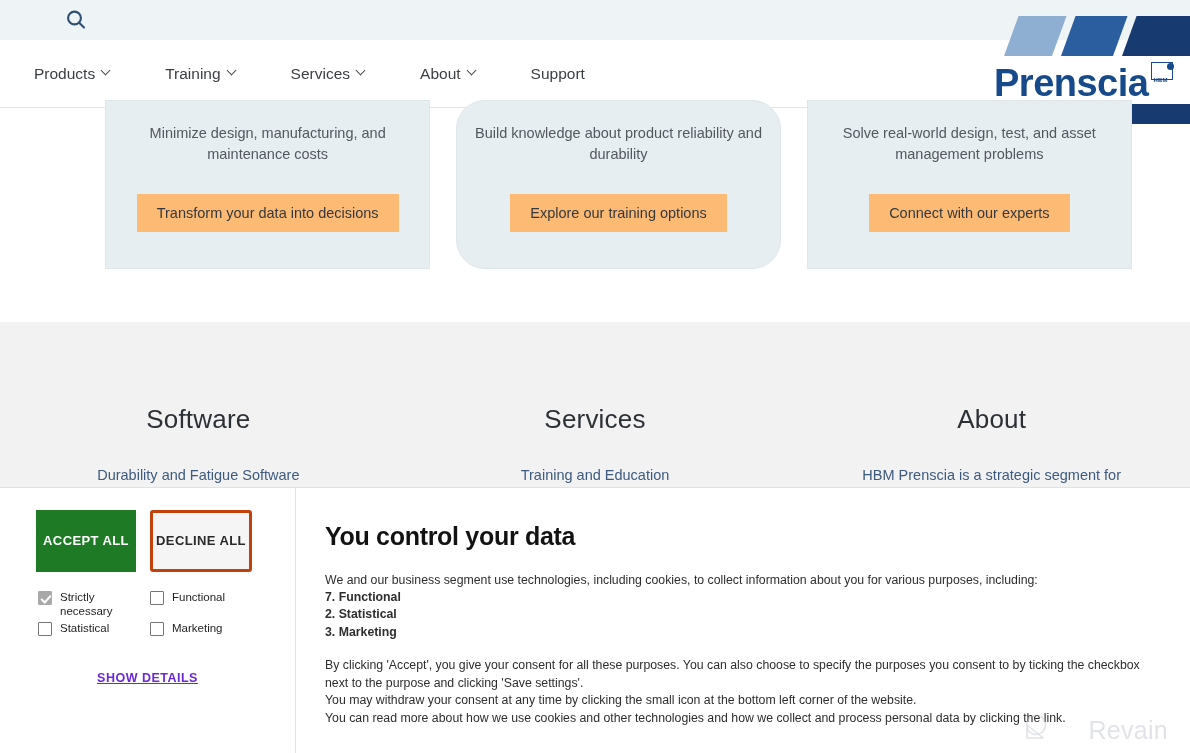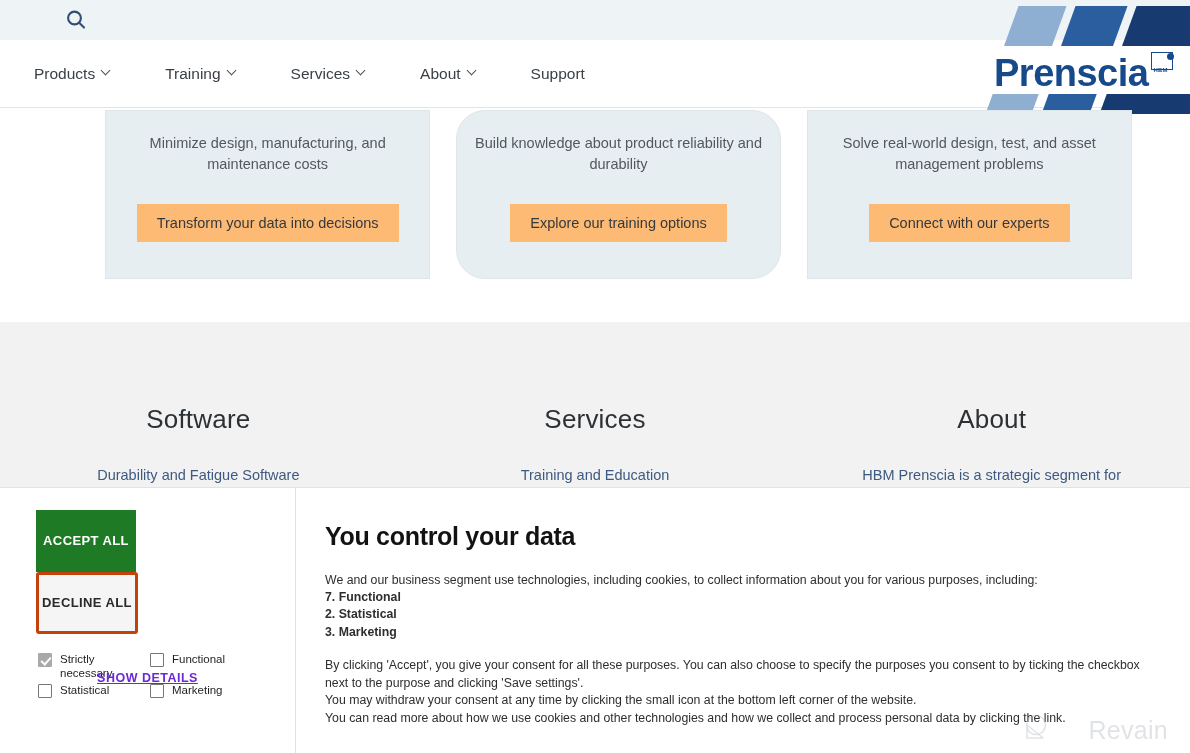--- a/index.html
+++ b/index.html
@@ -62,21 +62,21 @@
     left: 0; top: 0;
     width: 6px; height: 6px;
     border-right: 1.4px solid #4a5056;
     border-bottom: 1.4px solid #4a5056;
     transform: rotate(45deg);
   }
 
   
   .logo-block {
     position: absolute;
-    top: 6px; right: 0;
+    top: 16px; right: 0;
     width: 218px; height: 108px;
     overflow: hidden;
   }
   .stripe {
     position: absolute;
     transform: skewX(-20deg);
   }
   
   .stripe-t1 { left: 40px;  top: -4px; width: 48px;  height: 44px; background: #8eaed2; }
   .stripe-t2 { left: 97px;  top: -4px; width: 52px;  height: 44px; background: #2a5e9e; }
@@ -121,21 +121,21 @@
   .hbm-mark .hbm-label {
     position: absolute; left: 2px; bottom: 1px;
     font-size: 6px; font-weight: 700; color: #174a8b;
     letter-spacing: 0.2px;
     font-family: "Liberation Sans", sans-serif;
   }
 
   
   .cards {
     position: absolute;
-    top: 110px; left: 58px;
+    top: 100px; left: 58px;
     width: 1074px; height: 169px;
     display: flex;
     padding-left: 47px;
   }
   .card {
     background: #e7eef2;
     border: 1px solid #dfe6ea;
     display: flex;
     flex-direction: column;
     align-items: center;
@@ -204,21 +204,21 @@
     display: flex;
     z-index: 20;
   }
   .cookie-left {
     width: 296px;
     border-right: 1px solid #e2e2e2;
     padding: 22px 20px 0 20px;
     position: relative;
     flex-shrink: 0;
   }
-  .cookie-btn-row { display: flex; margin-left: 16px; flex-direction: column; }
+  .cookie-btn-row { display: flex; gap: 14px; margin-left: 16px; }
   .btn-accept {
     width: 100px; height: 62px;
     background: #1f7a26;
     color: #ffffff;
     border: none;
     font-size: 13px;
     font-weight: 700;
     letter-spacing: 0.4px;
     line-height: 1.25;
     cursor: pointer;

